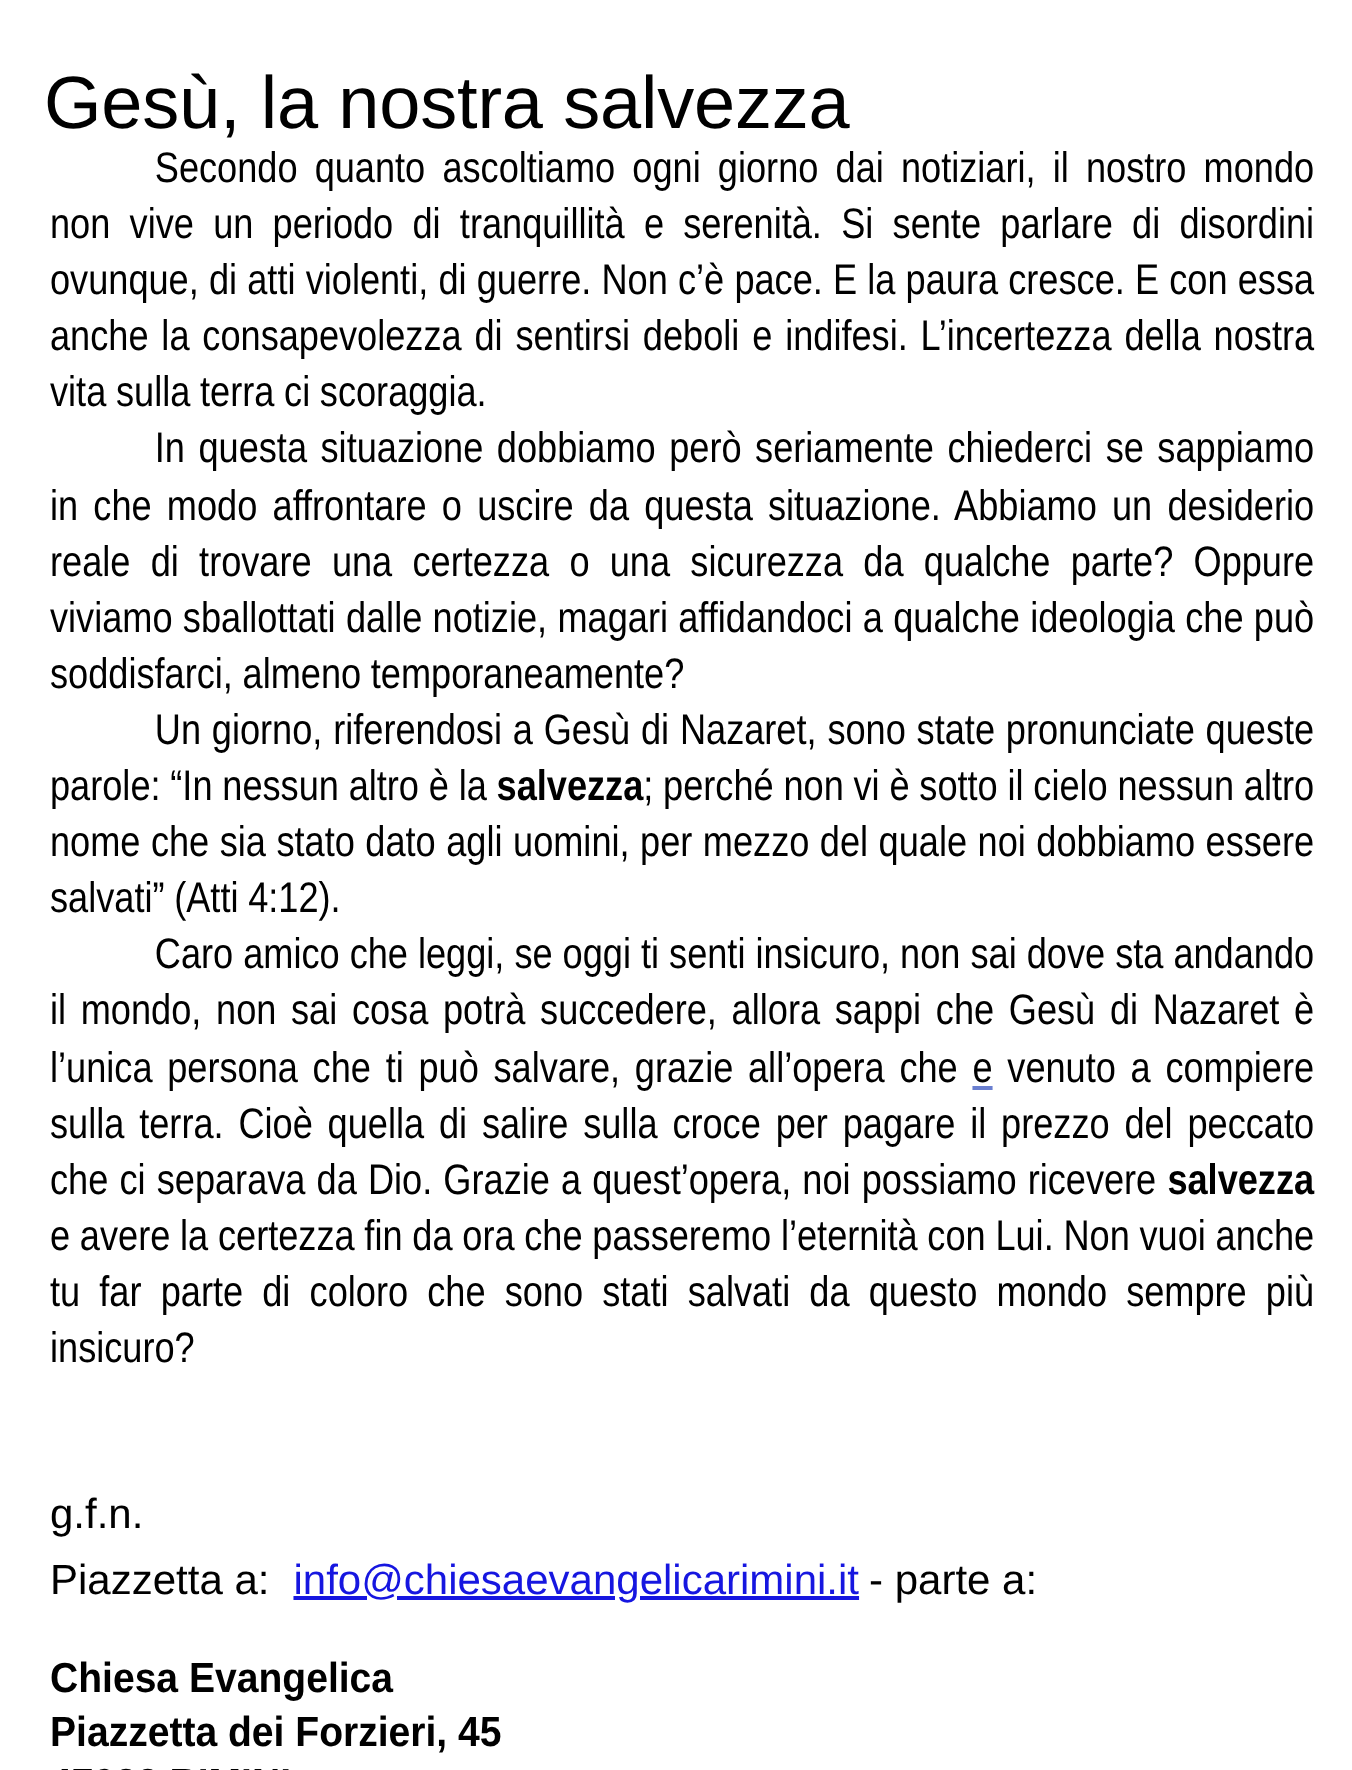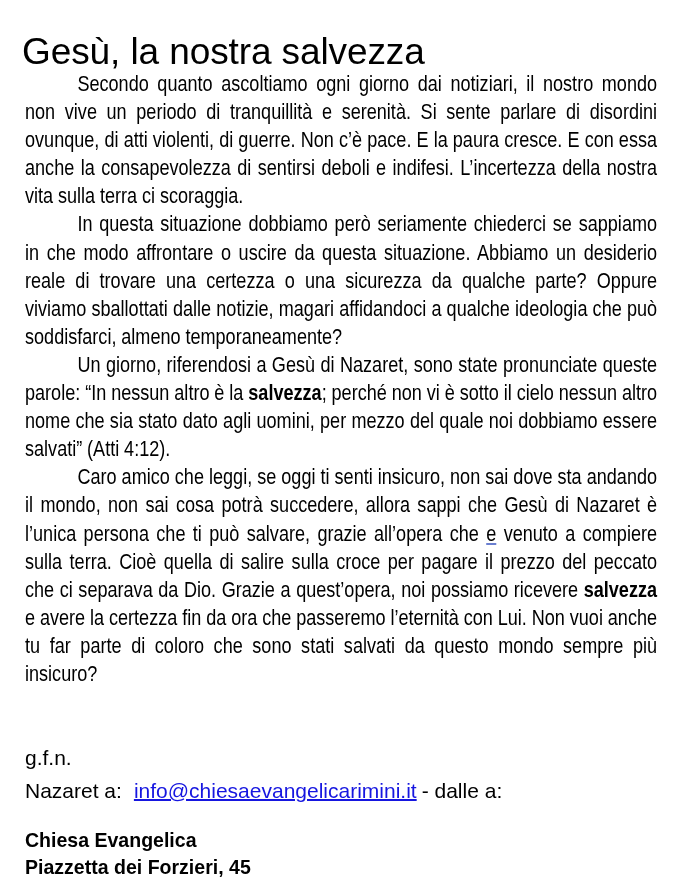--- a/index.html
+++ b/index.html
@@ -147,21 +147,21 @@
       <p><span>Un giorno, riferendosi a Gesù di Nazaret, sono state pronunciate queste parole: “In nessun altro è la </span><b>salvezza</b><span>; perché non vi è sotto il cielo nessun altro nome che sia stato dato agli uomini, per mezzo del quale noi dobbiamo essere salvati” (Atti 4:12).</span></p>
 
       <p><span>Caro amico che leggi, se oggi ti senti insicuro, non sai dove sta andando il mondo, non sai cosa potrà succedere, allora sappi che Gesù di Nazaret è l’unica persona che ti può salvare, grazie all’opera che </span><span class="spell-underline">e</span><span> venuto a compiere sulla terra. Cioè quella di salire sulla croce per pagare il prezzo del peccato che ci separava da Dio. Grazie a quest’opera, noi possiamo ricevere </span><b>salvezza</b><span> e avere la certezza fin da ora che passeremo l’eternità con Lui. Non vuoi anche tu far parte di coloro che sono stati salvati da questo mondo sempre più insicuro?</span></p>
 
     </div>
   </div>
 
   <div class="signature">g.f.n.</div>
 
   <div class="contact">
-    <div class="contact-line"><span>Nazaret a:</span><span class="spacer-lead" style="width:12px"></span><a class="email-link" href="#">info@chiesaevangelicarimini.it</a><span class="spacer-lead" style="width:5px"></span><span>- dalle a:</span></div>
+    <div class="contact-line"><span>Piazzetta a:</span><span class="spacer-lead" style="width:12px"></span><a class="email-link" href="#">info@chiesaevangelicarimini.it</a><span class="spacer-lead" style="width:5px"></span><span>- parte a:</span></div>
   </div>
 
   <div class="address">
     <div class="address-line">Chiesa Evangelica</div>
     <div class="address-line">Piazzetta dei Forzieri, 45</div>
     <div class="address-line">47923 RIMINI</div>
   </div>
 
 </div>
 

